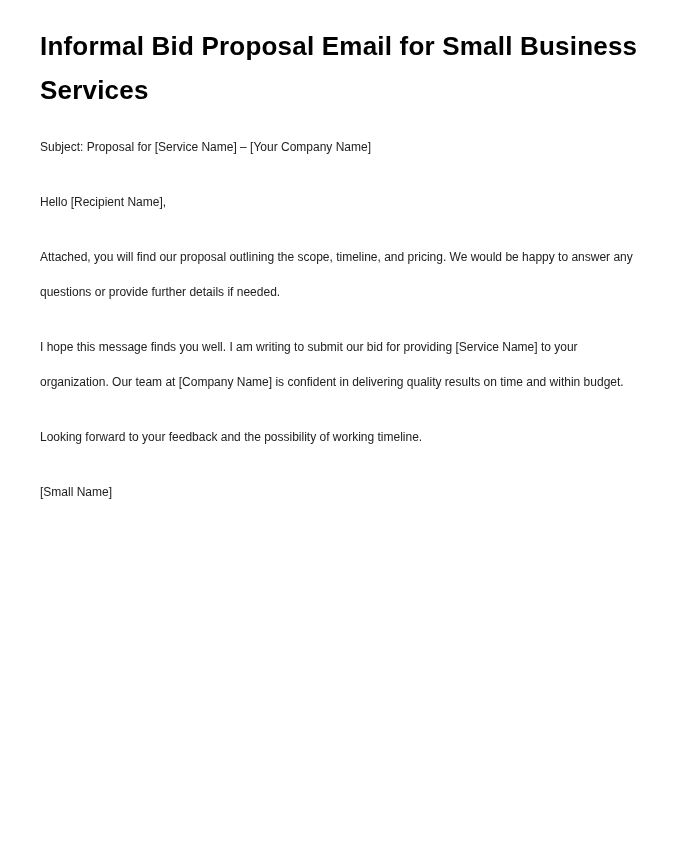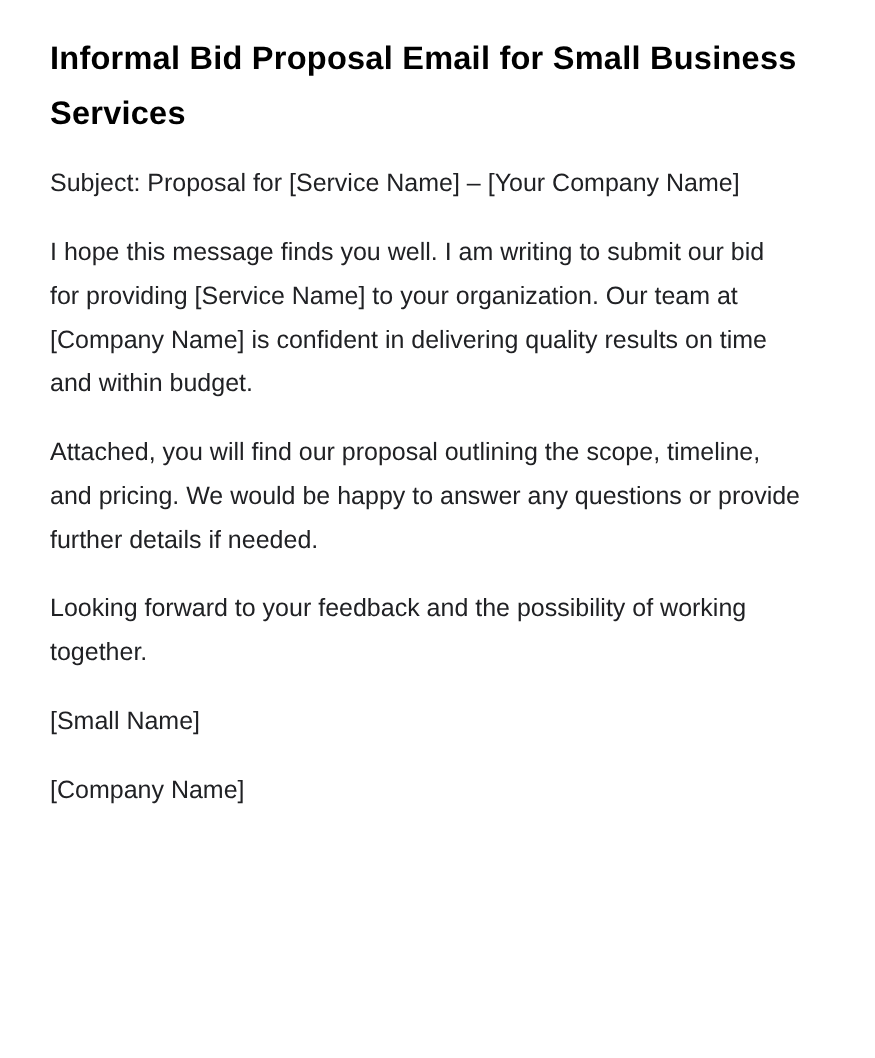--- a/index.html
+++ b/index.html
@@ -17,40 +17,40 @@
   }
   h1.doc-title {
     font-size: 26px;
     font-weight: 700;
     color: #000000;
     line-height: 44px;
     letter-spacing: 0.2px;
     margin: 0 0 18px 0;
   }
   p.doc-paragraph {
-    font-size: 20px;
+    font-size: 12px;
     font-weight: 400;
     color: #202124;
     line-height: 35px;
     margin: 0 0 20px 0;
   }
 </style>
 </head>
 <body>
 
 <div class="page">
   <h1 class="doc-title">Informal Bid Proposal Email for Small Business Services</h1>
 
   <p class="doc-paragraph">Subject: Proposal for [Service Name] – [Your Company Name]</p>
 
+  <p class="doc-paragraph">Hello [Recipient Name],</p>
+
+  <p class="doc-paragraph">Attached, you will find our proposal outlining the scope, timeline, and pricing. We would be happy to answer any questions or provide further details if needed.</p>
 
   <p class="doc-paragraph">I hope this message finds you well. I am writing to submit our bid for providing [Service Name] to your organization. Our team at [Company Name] is confident in delivering quality results on time and within budget.</p>
 
-  <p class="doc-paragraph">Attached, you will find our proposal outlining the scope, timeline, and pricing. We would be happy to answer any questions or provide further details if needed.</p>
-
-  <p class="doc-paragraph">Looking forward to your feedback and the possibility of working together.</p>
+  <p class="doc-paragraph">Looking forward to your feedback and the possibility of working timeline.</p>
 
 
   <p class="doc-paragraph">[Small Name]</p>
 
 
-  <p class="doc-paragraph">[Company Name]</p>
 </div>
 
 </body></html>

